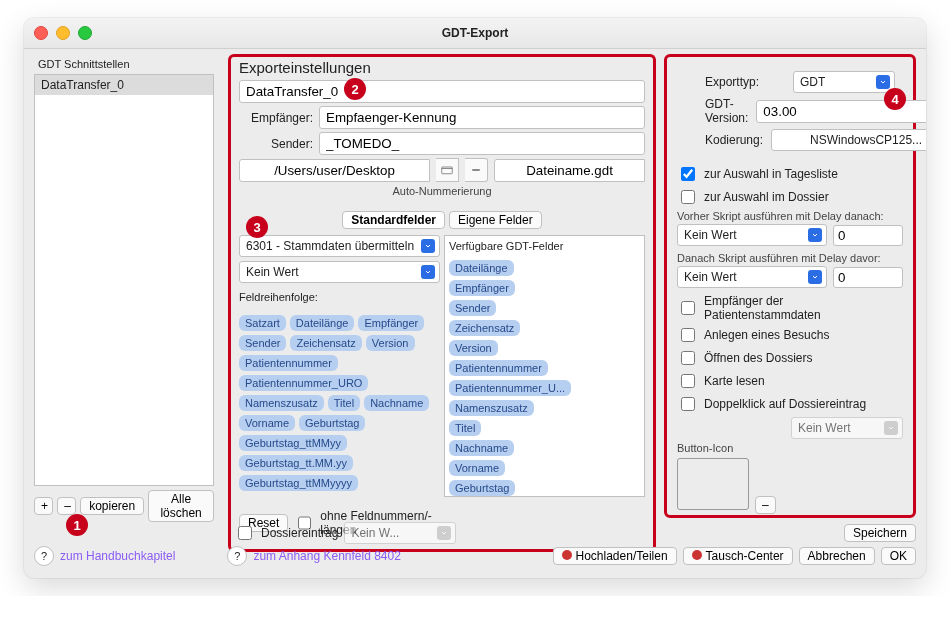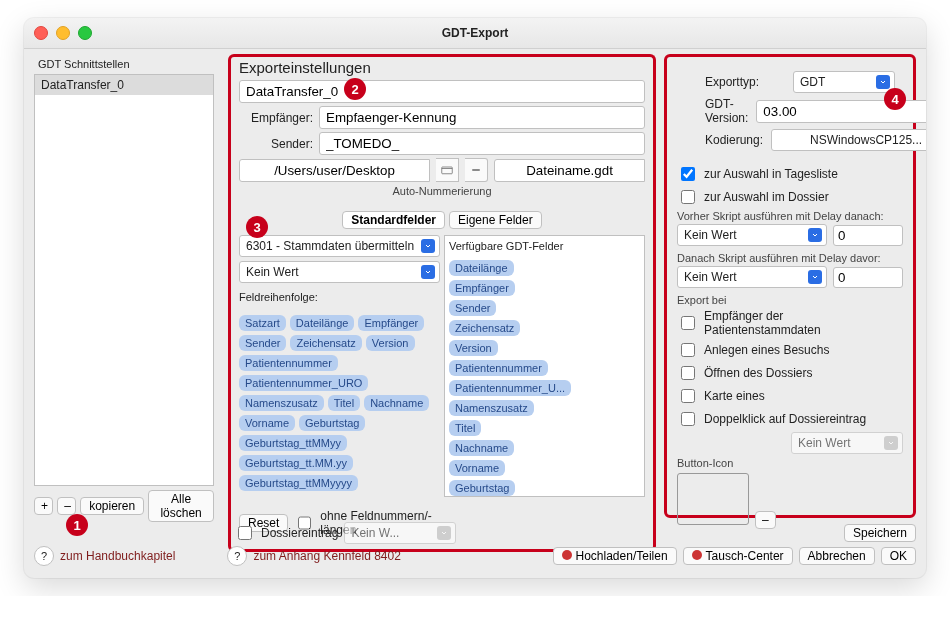--- a/index.html
+++ b/index.html
@@ -63,21 +63,21 @@
   input.chk-box{width:14px;height:14px;}
   .script-row{display:flex;gap:6px;align-items:center;margin:2px 0 6px;}
   .script-row .select{flex:1;}
   .numin{width:60px;background:#fff;border:1px solid var(--border);border-radius:3px;padding:2px 4px;}
   .buttonicon{border:1px solid #999;border-radius:3px;width:70px;height:50px;margin:4px 0;}
   .buttonicon-row{display:flex;align-items:flex-end;gap:6px;}
   
   .footer{position:absolute;left:10px;right:10px;bottom:6px;height:52px;display:flex;flex-direction:column;gap:0;}
   .footrow{display:flex;align-items:center;gap:6px;}
   .spacer{flex:1;}
-  .link{color:#7f1d1d;}
+  .link{color:#8b5cf6;}
   .redled{width:10px;height:10px;background:#c33;border-radius:50%;display:inline-block;margin-right:4px;}
   .help{width:18px;height:18px;border:1px solid var(--border);border-radius:50%;display:flex;align-items:center;justify-content:center;font-size:11px;cursor:pointer;background:#fff;}
   
   .callout{position:absolute;width:22px;height:22px;background:var(--accent);color:#fff;border-radius:50%;display:flex;align-items:center;justify-content:center;font-weight:700;font-size:13px;}
   .c1{left:42px;top:466px;}
   .c2{left:320px;top:30px;}
   .c3{left:222px;top:168px;}
   .c4{left:860px;top:40px;}
   .main-left{position:absolute;left:204px;top:6px;width:428px;bottom:60px;}
 </style>
@@ -266,37 +266,36 @@
       <div class="small">Danach Skript ausführen mit Delay davor:</div>
       <div class="script-row">
         <div class="select"><span>Kein Wert</span><span class="caret">
               <svg viewBox="0 0 16 16">
                 <path d="M4 6 l4 4 l4 -4" fill="none" stroke="#fff" stroke-width="2"></path>
               </svg>
             </span></div>
         <input class="numin" value="0" style="">
       </div>
 
-      <div class="small" style="margin-top:4px">Export bei</div>
       <div id="export-on-list">
           <label class="chk">
             <input type="checkbox" class="chk-box" style="">
             <span>Empfänger der Patientenstammdaten</span>
           </label>
           <label class="chk">
             <input type="checkbox" class="chk-box" style="">
             <span>Anlegen eines Besuchs</span>
           </label>
           <label class="chk">
             <input type="checkbox" class="chk-box" style="">
             <span>Öffnen des Dossiers</span>
           </label>
           <label class="chk">
             <input type="checkbox" class="chk-box" style="">
-            <span>Karte eines</span>
+            <span>Karte lesen</span>
           </label>
           <label class="chk">
             <input type="checkbox" class="chk-box" style="">
             <span>Doppelklick auf Dossiereintrag</span>
           </label>
         </div>
       <div class="row" style="justify-content:flex-end">
         <div class="select" style="flex:0 0 80px;opacity:.6">
           <span>Kein Wert</span>
           <span class="caret" style="background:#bbb">

